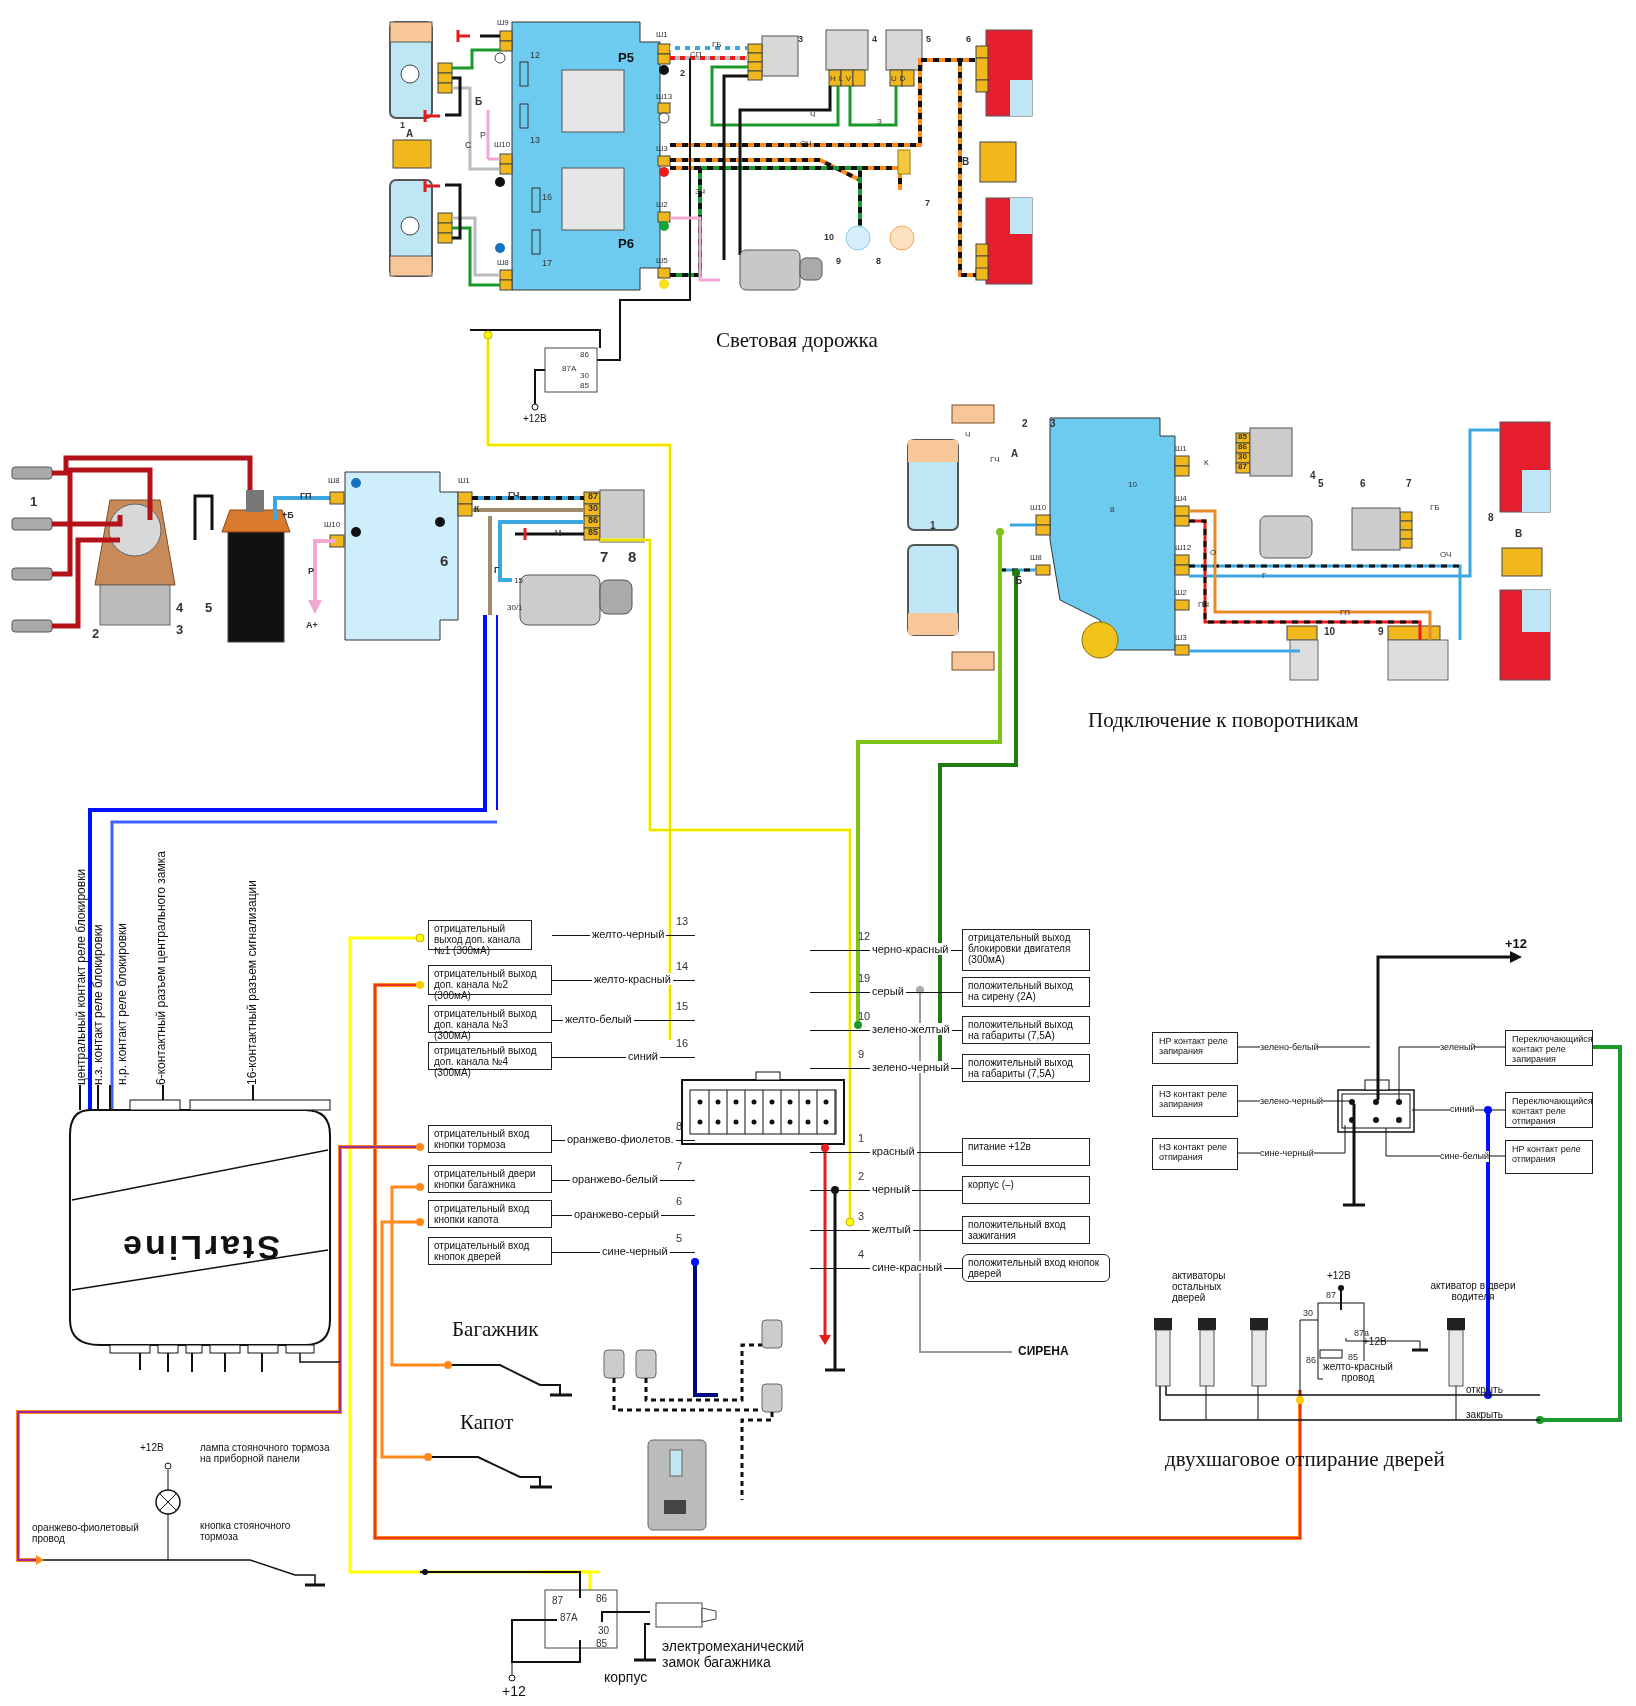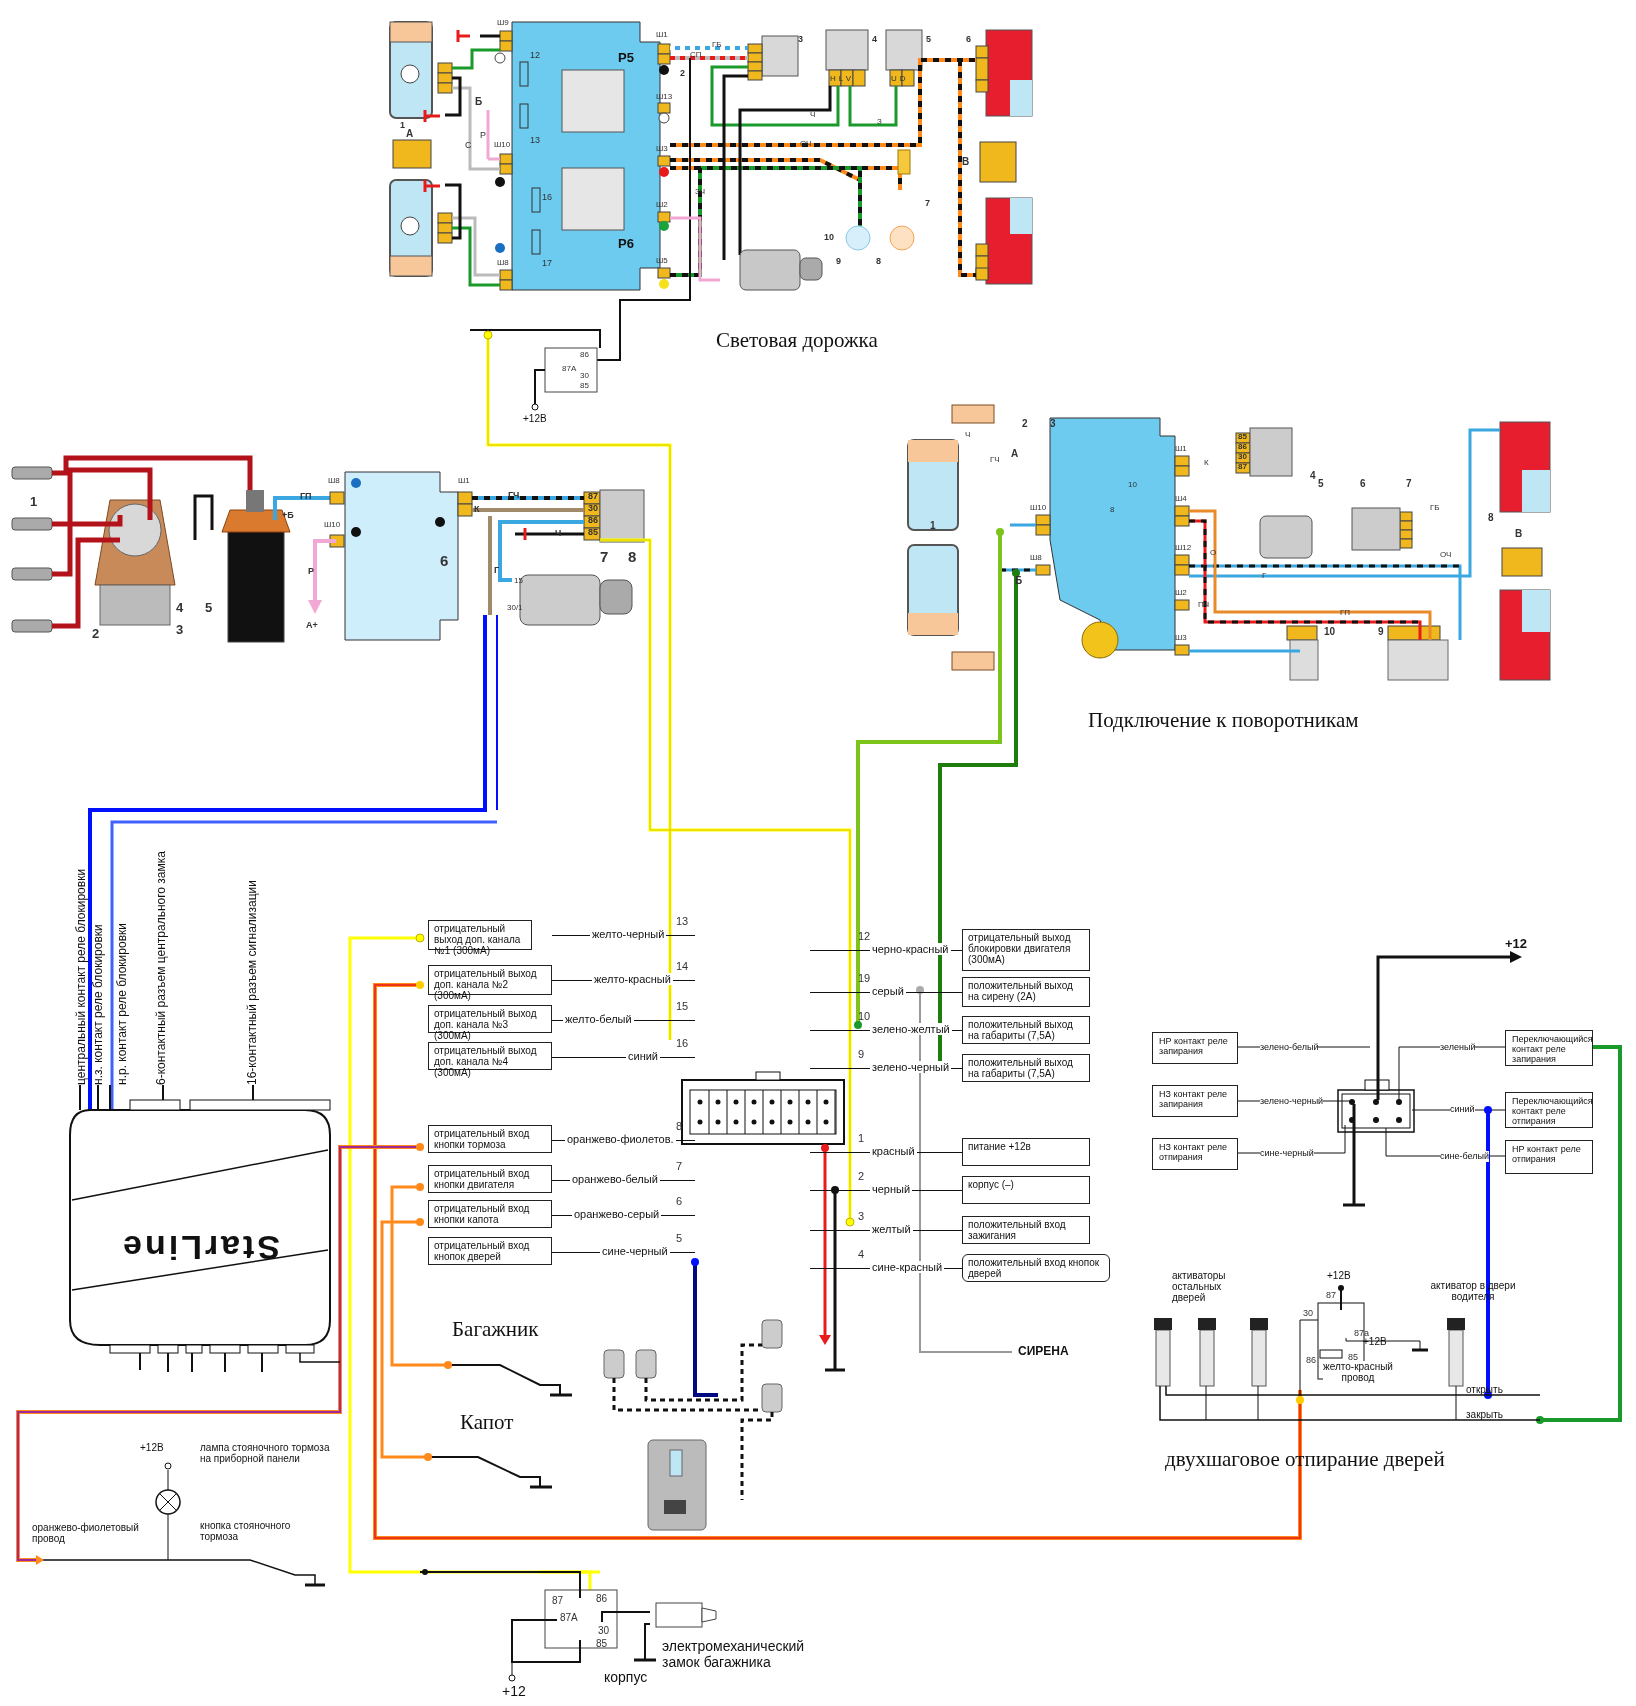--- a/index.html
+++ b/index.html
@@ -510,21 +510,21 @@
     <div class="wire" style="left: 563px; top: 1013px;">желто-белый</div>
     <div class="pin" style="left: 676px; top: 1000px;">15</div>
     <div class="box" style="left: 428px; top: 1042px; width: 124px; height: 28px;">отрицательный выход доп. канала №4 (300мА)</div>
     <div style="position: absolute; left: 552px; top: 1057px; width: 143px; height: 0px; border-top: 1.5px solid rgb(17, 17, 17);"></div>
     <div class="wire" style="left: 626px; top: 1050px;">синий</div>
     <div class="pin" style="left: 676px; top: 1037px;">16</div>
     <div class="box" style="left: 428px; top: 1125px; width: 124px; height: 28px;">отрицательный вход кнопки тормоза</div>
     <div style="position: absolute; left: 552px; top: 1140px; width: 143px; height: 0px; border-top: 1.5px solid rgb(17, 17, 17);"></div>
     <div class="wire" style="left: 565px; top: 1133px;">оранжево-фиолетов.</div>
     <div class="pin" style="left: 676px; top: 1120px;">8</div>
-    <div class="box" style="left: 428px; top: 1165px; width: 124px; height: 28px;">отрицательный вход кнопки двигателя</div>
+    <div class="box" style="left: 428px; top: 1165px; width: 124px; height: 28px;">отрицательный двери кнопки багажника</div>
     <div style="position: absolute; left: 552px; top: 1180px; width: 143px; height: 0px; border-top: 1.5px solid rgb(17, 17, 17);"></div>
     <div class="wire" style="left: 570px; top: 1173px;">оранжево-белый</div>
     <div class="pin" style="left: 676px; top: 1160px;">7</div>
     <div class="box" style="left: 428px; top: 1200px; width: 124px; height: 28px;">отрицательный вход кнопки капота</div>
     <div style="position: absolute; left: 552px; top: 1215px; width: 143px; height: 0px; border-top: 1.5px solid rgb(17, 17, 17);"></div>
     <div class="wire" style="left: 572px; top: 1208px;">оранжево-серый</div>
     <div class="pin" style="left: 676px; top: 1195px;">6</div>
     <div class="box" style="left: 428px; top: 1237px; width: 124px; height: 28px;">отрицательный вход кнопок дверей</div>
     <div style="position: absolute; left: 552px; top: 1252px; width: 143px; height: 0px; border-top: 1.5px solid rgb(17, 17, 17);"></div>
     <div class="wire" style="left: 600px; top: 1245px;">сине-черный</div>

